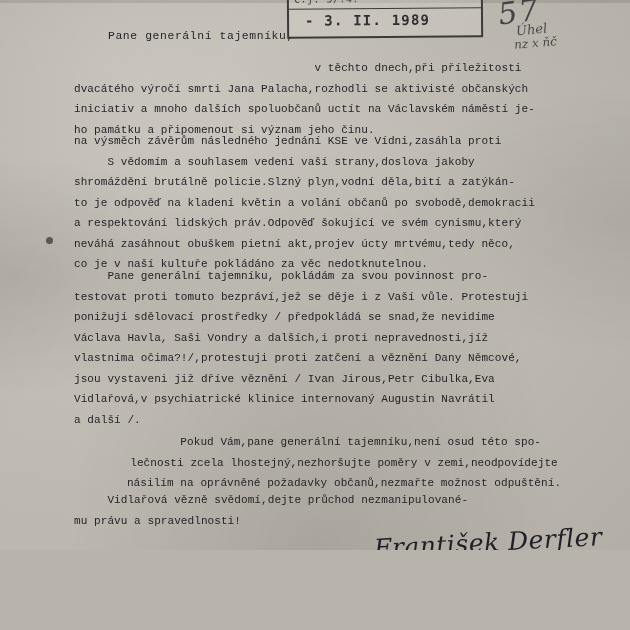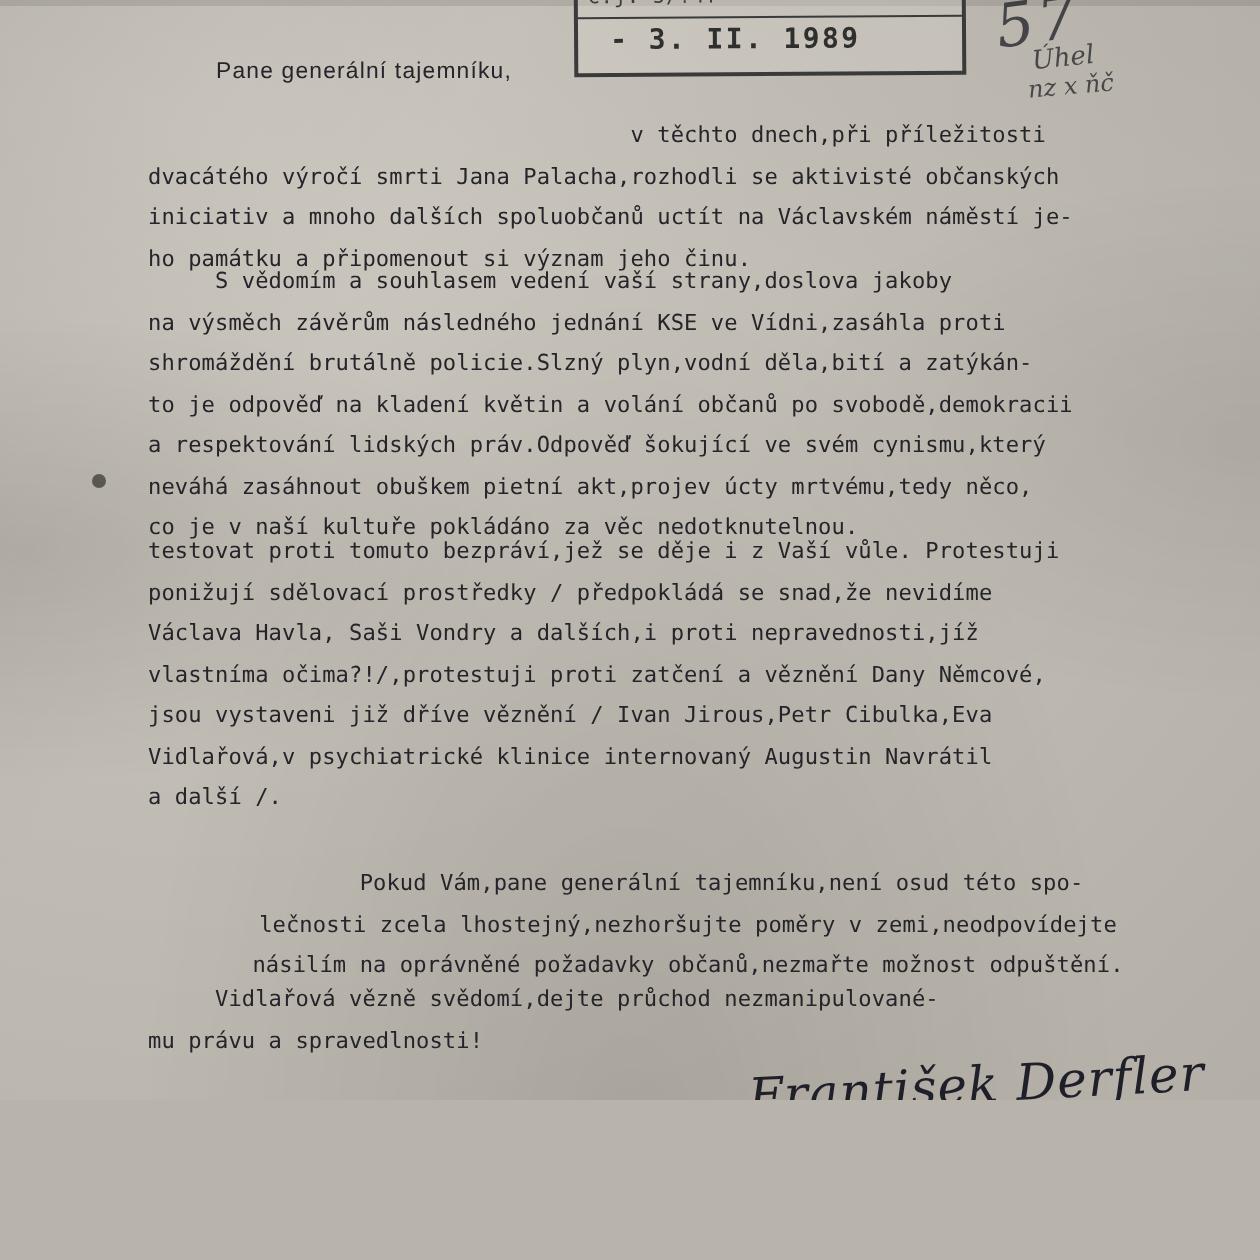--- a/index.html
+++ b/index.html
@@ -114,39 +114,40 @@
     width: 7px;
     height: 7px;
     border-radius: 50%;
     background: #4a4742;
     opacity: 0.85;
   }
   .salutation {
     position: absolute;
     left: 108px;
     top: 30px;
-    font-family: Liberation Sans, sans-serif;
+    font-family: Liberation Mono, monospace;
     font-size: 11.4px;
     color: #24242a;
     letter-spacing: 0.6px;
     white-space: pre;
   }
   .body-block {
     position: absolute;
     left: 74px;
     width: 540px;
     font-family: "DejaVu Sans Mono", monospace;
     font-size: 11.05px;
     line-height: 20.55px;
     color: #24242a;
     letter-spacing: 0.05px;
   }
   .body-block .ln {
     white-space: pre;
     display: block;
+    font-family: Liberation Mono, monospace;
   }
 
   
   .signature {
     position: absolute;
     left: 374px;
     top: 528px;
     font-family: "DejaVu Serif", serif;
     font-style: italic;
     font-size: 25px;
@@ -198,30 +199,31 @@
   <div class="salutation">Pane generální tajemníku,</div>
 
   <div class="body-block" style="top:58px;">
     <span class="ln">                                    v těchto dnech,při příležitosti</span>
     <span class="ln">dvacátého výročí smrti Jana Palacha,rozhodli se aktivisté občanských</span>
     <span class="ln">iniciativ a mnoho dalších spoluobčanů uctít na Václavském náměstí je-</span>
     <span class="ln">ho památku a připomenout si význam jeho činu.</span>
   </div>
 
   <div class="body-block" style="top:131px;">
+    <span class="ln">na výsměch závěrům následného jednání KSE ve Vídni,zasáhla proti</span>
     <span class="ln">     S vědomím a souhlasem vedení vaší strany,doslova jakoby</span>
-    <span class="ln">na výsměch závěrům následného jednání KSE ve Vídni,zasáhla proti</span>
     <span class="ln">shromáždění brutálně policie.Slzný plyn,vodní děla,bití a zatýkán-</span>
     <span class="ln">to je odpověď na kladení květin a volání občanů po svobodě,demokracii</span>
     <span class="ln">a respektování lidských práv.Odpověď šokující ve svém cynismu,který</span>
     <span class="ln">neváhá zasáhnout obuškem pietní akt,projev úcty mrtvému,tedy něco,</span>
     <span class="ln">co je v naší kultuře pokládáno za věc nedotknutelnou.</span>
   </div>
 
   <div class="body-block" style="top:266px;">
+    <span class="ln">     Pane generální tajemníku, pokládám za svou povinnost pro-</span>
     <span class="ln">testovat proti tomuto bezpráví,jež se děje i z Vaší vůle. Protestuji</span>
     <span class="ln">ponižují sdělovací prostředky / předpokládá se snad,že nevidíme</span>
     <span class="ln">Václava Havla, Saši Vondry a dalších,i proti nepravednosti,jíž</span>
     <span class="ln">vlastníma očima?!/,protestuji proti zatčení a věznění Dany Němcové,</span>
     <span class="ln">jsou vystaveni již dříve věznění / Ivan Jirous,Petr Cibulka,Eva</span>
     <span class="ln">Vidlařová,v psychiatrické klinice internovaný Augustin Navrátil</span>
     <span class="ln">a další /.</span>
   </div>
 
   <div class="body-block" style="top:432px;text-align:center;">

